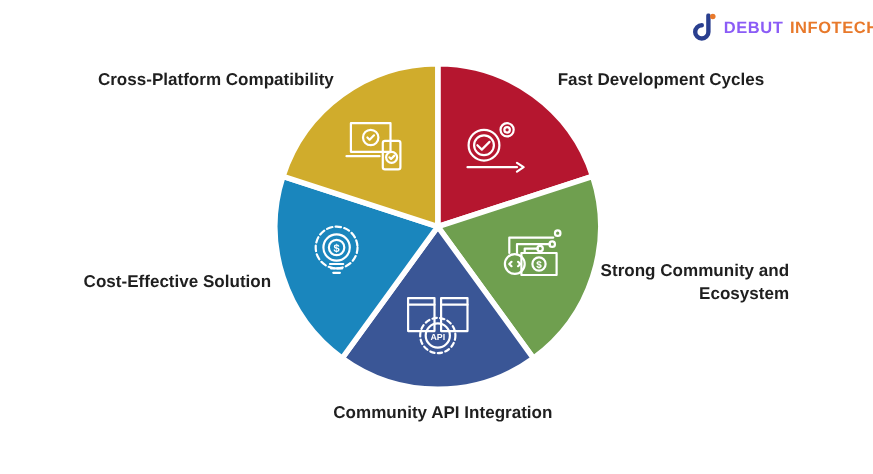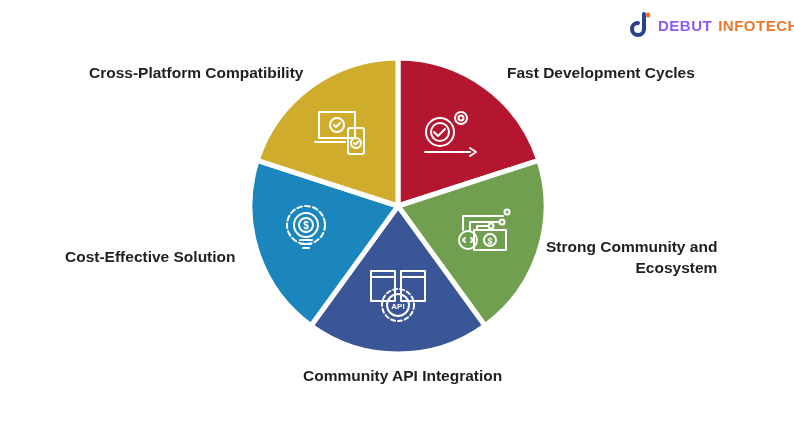--- a/index.html
+++ b/index.html
@@ -83,14 +83,14 @@
   <text x="306" y="229" fill="#ffffff" font-size="10" font-weight="bold" text-anchor="middle" font-family="Liberation Sans, sans-serif">$</text>
   <text x="490" y="244" fill="#ffffff" font-size="9" font-weight="bold" text-anchor="middle" font-family="Liberation Sans, sans-serif">$</text>
 </svg>
 
 <div class="label" style="left:483px;top:62px;margin-left:24px;">Fast Development Cycles</div>
 <div class="label" style="left:546px;top:236px;text-align:right;">
   <div>Strong Community and</div>
   <div>Ecosystem</div>
 </div>
 <div class="label" style="left:303px;top:365px;">Community API Integration</div>
-<div class="label" style="left:65px;top:246px;">Cost-Effective Solution</div>
+<div class="label" style="left:76px;top:246px;">Cost-Effective Solution</div>
 <div class="label" style="left:89px;top:62px;">Cross-Platform Compatibility</div>
 
 </body></html>

